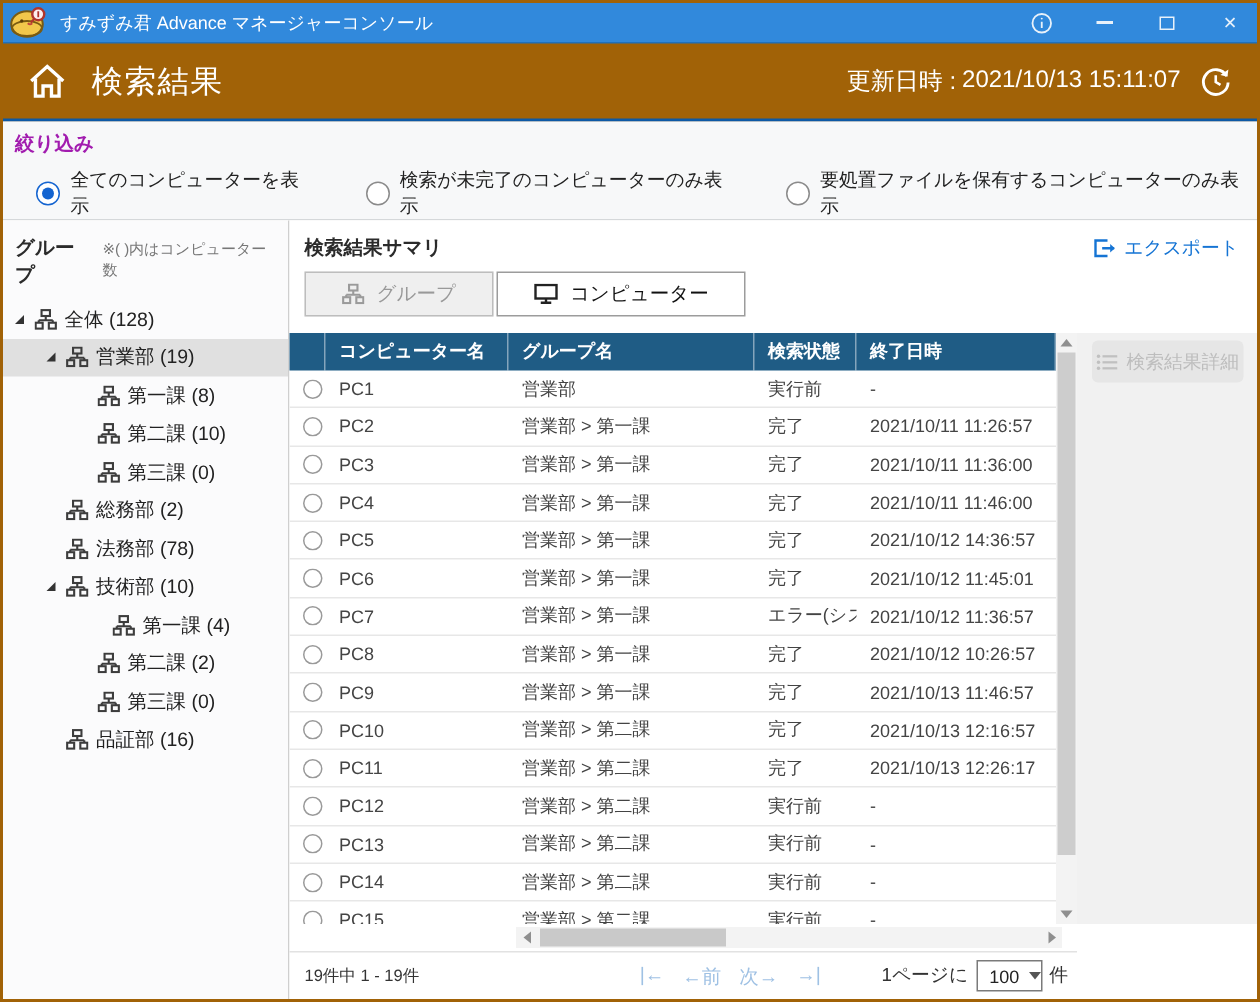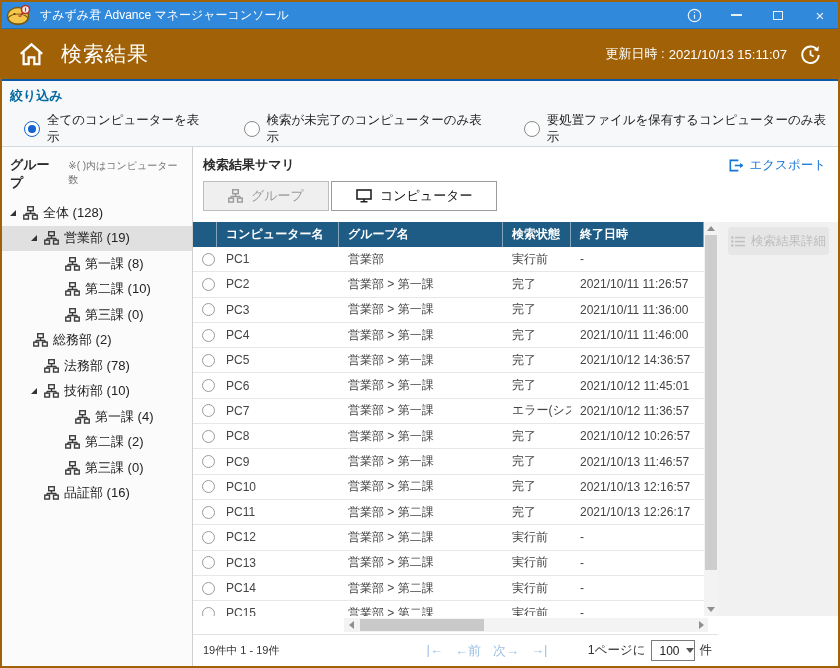--- a/index.html
+++ b/index.html
@@ -33,30 +33,30 @@
   
   .pageheader {
     height: 53px; flex: 0 0 53px;
     background: #a16207;
     border-top: 1px solid #2070ba;
     border-bottom: 2px solid #0d59a5;
     display: flex; align-items: center;
     color: #fff; padding: 0 16px;
   }
   .page-title { font-size: 21px; margin-left: 16px; letter-spacing: 1px; }
-  .updated { margin-left: auto; display: flex; align-items: center; gap: 4px; font-size: 13px; }
+  .updated { margin-left: auto; display: flex; align-items: center; gap: 4px; font-size: 16px; }
   .refresh-wrap { margin-left: 8px; display:flex; align-items:center; }
 
   
   .filterbar {
     flex: 0 0 54px; background: #f7f8f9;
     border-bottom: 1px solid #d5d8da;
     padding: 6px 10px 0 8px;
   }
-  .filter-title { font-size: 13px; font-weight: bold; color: #0369a1; }
+  .filter-title { font-size: 13px; font-weight: bold; color: #a21caf; }
   .filter-options { display: flex; gap: 38px; margin: 7px 0 0 14px; align-items: flex-start; }
   .radio-option { display: flex; align-items: center; gap: 7px; font-size: 12.5px; color: #222; cursor: default; }
   .radio { width: 16px; height: 16px; border-radius: 50%; border: 1px solid #8a8a8a; background: #fff; position: relative; flex: 0 0 16px; }
   .radio-option.checked .radio { border-color: #1464d0; }
   .radio-option.checked .radio::after {
     content:""; position:absolute; left:3px; top:3px; width:8px; height:8px;
     border-radius:50%; background:#1464d0;
   }
 
   
@@ -255,21 +255,21 @@
     <span class="expander hide"></span>
     <svg width="15" height="14" viewBox="0 0 16 15" fill="none" stroke="#3c3c3c" stroke-width="1.5">
       <rect x="5" y="0.8" width="6" height="4.2"></rect>
       <path d="M8 5 V8 M3 8 H13 M3 8 V9.8 M13 8 V9.8"></path>
       <rect x="0.8" y="9.8" width="5" height="4.2"></rect>
       <rect x="10.2" y="9.8" width="5" height="4.2"></rect>
     </svg>
     <span class="tree-label">第三課 (0)</span>
   </div>
 
-  <div class="tree-item" style="padding-left: 18px;">
+  <div class="tree-item" style="padding-left: 29px;">
     <span class="expander hide"></span>
     <svg width="15" height="14" viewBox="0 0 16 15" fill="none" stroke="#3c3c3c" stroke-width="1.5">
       <rect x="5" y="0.8" width="6" height="4.2"></rect>
       <path d="M8 5 V8 M3 8 H13 M3 8 V9.8 M13 8 V9.8"></path>
       <rect x="0.8" y="9.8" width="5" height="4.2"></rect>
       <rect x="10.2" y="9.8" width="5" height="4.2"></rect>
     </svg>
     <span class="tree-label">総務部 (2)</span>
   </div>
 

